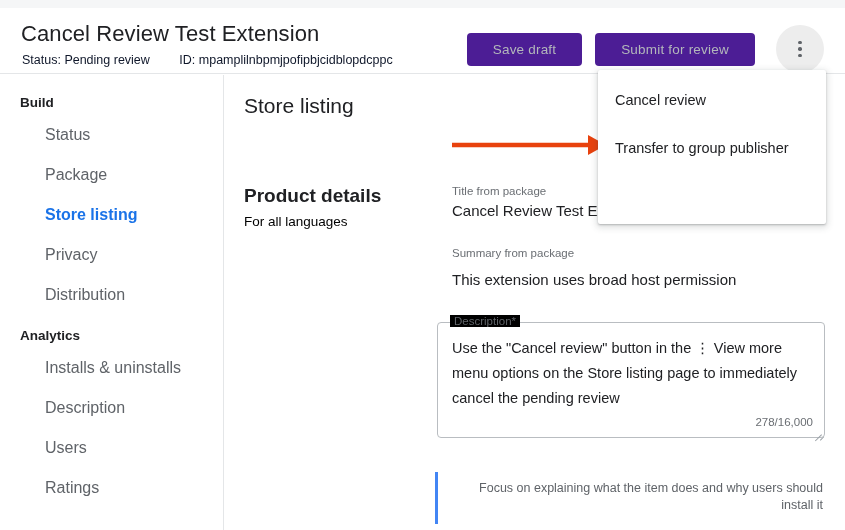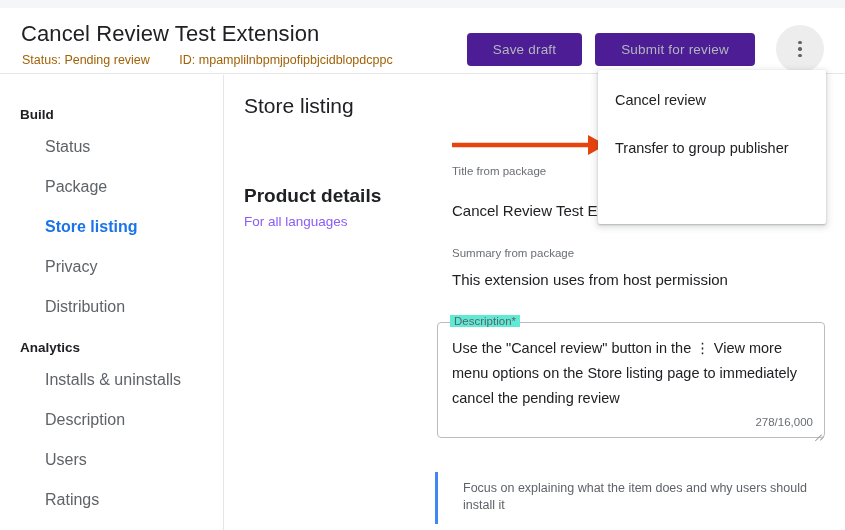--- a/index.html
+++ b/index.html
@@ -22,21 +22,21 @@
     position: absolute; left: 0; top: 8px; width: 845px; height: 66px;
     background: #ffffff; border-bottom: 1px solid #e4e6e8;
   }
   .app-title {
     position: absolute; left: 21px; top: 13px;
     font-size: 22px; color: #202124; font-weight: 400; letter-spacing: .1px;
     white-space: nowrap;
   }
   .meta-row {
     position: absolute; left: 22px; top: 45px;
-    font-size: 12.5px; color: #a16207; white-space: nowrap;
+    font-size: 12.5px; color: #0f172a; white-space: nowrap;
   }
   .meta-row .meta-id { margin-left: 26px; }
 
   
   .btn-disabled {
     position: absolute; top: 25px; height: 33px;
     background: #4c1d95; color: #b3b7bb;
     border: none; border-radius: 4px;
     font-family: "Liberation Sans", sans-serif;
     font-size: 13.5px; letter-spacing: .2px;
@@ -54,21 +54,21 @@
     gap: 3px;
   }
   .kebab-button .dot {
     width: 3.5px; height: 3.5px; border-radius: 50%; background: #5f6368;
   }
 
   
   .sidebar {
     position: absolute; left: 0; top: 75px; width: 224px; height: 455px;
     background: #ffffff; border-right: 1px solid #e4e6e8;
-    padding-top: 28px;
+    padding-top: 16px;
   }
   .nav-group-title {
     font-size: 13.5px; font-weight: bold; color: #202124;
     padding: 0 0 0 20px; height: 24px; line-height: 24px; margin-bottom: 8px;
   }
   #nav-group-analytics { margin-top: 18px; }
   .nav-item {
     display: block; font-size: 16px; color: #5f6368;
     padding-left: 45px; height: 23px; line-height: 23px;
     margin-bottom: 17px; cursor: pointer; white-space: nowrap;
@@ -83,42 +83,42 @@
   .page-title {
     position: absolute; left: 20px; top: 19px;
     font-size: 21px; color: #202124; font-weight: 400;
   }
   .section-title {
     position: absolute; left: 20px; top: 110px;
     font-size: 19px; font-weight: bold; color: #202124;
   }
   .section-sub {
     position: absolute; left: 20px; top: 139px;
-    font-size: 13.5px; color: #8b5cf6;
+    font-size: 13.5px; color: #000000;
   }
 
   
   .field-label {
     position: absolute; font-size: 11.5px; color: #6a6e73; white-space: nowrap;
   }
   .field-value {
     position: absolute; font-size: 15px; color: #202124; white-space: nowrap;
   }
-  #title-from-package-label { left: 228px; top: 90px; }
+  #title-from-package-label { left: 228px; top: 110px; }
   #title-from-package-value { left: 228px; top: 127px; }
   #summary-from-package-label { left: 228px; top: 172px; }
   #summary-from-package-value { left: 228px; top: 196px; }
 
   
   .desc-wrap {
     position: absolute; left: 213px; top: 247px; width: 388px; height: 116px;
     border: 1px solid #b9bdc1; border-radius: 4px; background: #fff;
   }
   .desc-legend {
-    position: absolute; left: 12px; top: -8px; background: #5eead4;
+    position: absolute; left: 12px; top: -8px; background: #000000;
     padding: 0 4px; font-size: 11.5px; color: #5f6368;
   }
   .desc-text {
     position: absolute; left: 14px; top: 13px; width: 352px;
     font-size: 14.5px; line-height: 25px; color: #202124;
     border: none; outline: none; resize: none; background: transparent;
     font-family: "Liberation Sans", sans-serif;
     height: 78px; overflow: hidden;
   }
   .desc-counter {
@@ -133,21 +133,21 @@
     position: absolute; right: 0; background: #9aa0a6; height: 1px;
     transform-origin: right bottom;
   }
 
   
   .hint {
     position: absolute; left: 211px; top: 397px; width: 390px; height: 52px;
     border-left: 3px solid #4285f4; padding: 8px 0 0 25px;
   }
   .hint-text {
-    font-size: 12.5px; line-height: 17px; color: #5f6368; width: 360px;
+    font-size: 12.5px; line-height: 17px; color: #5f6368; width: 360px; text-align: right;
   }
 
   
   .arrow { position: absolute; left: 448px; top: 130px; width: 160px; height: 30px; }
 
   
   .menu {
     position: absolute; left: 598px; top: 70px; width: 228px; height: 154px;
     background: #ffffff; border-radius: 2px;
     box-shadow: 0 2px 6px 2px rgba(60,64,67,0.15), 0 1px 2px 0 rgba(60,64,67,0.3);
@@ -202,21 +202,21 @@
   <div class="main">
     <div class="page-title">Store listing</div>
 
     <div class="section-title">Product details</div>
     <div class="section-sub">For all languages</div>
 
     <div class="field-label" id="title-from-package-label">Title from package</div>
     <div class="field-value" id="title-from-package-value">Cancel Review Test Extension</div>
 
     <div class="field-label" id="summary-from-package-label">Summary from package</div>
-    <div class="field-value" id="summary-from-package-value">This extension uses from host permission</div>
+    <div class="field-value" id="summary-from-package-value">This extension uses broad host permission</div>
 
     <div class="desc-wrap">
       <div class="desc-legend">Description*</div>
       <textarea class="desc-text" style="">Use the "Cancel review" button in the ⋮ View more menu options on the Store listing page to immediately cancel the pending review</textarea>
       <div class="desc-counter">278/16,000</div>
       <div class="desc-grip">
         <span style="width:9px; bottom:0px;  transform:rotate(-45deg);"></span>
         <span style="width:5px; bottom:0px;  transform:rotate(-45deg) translate(0,3px);"></span>
       </div>
     </div>

